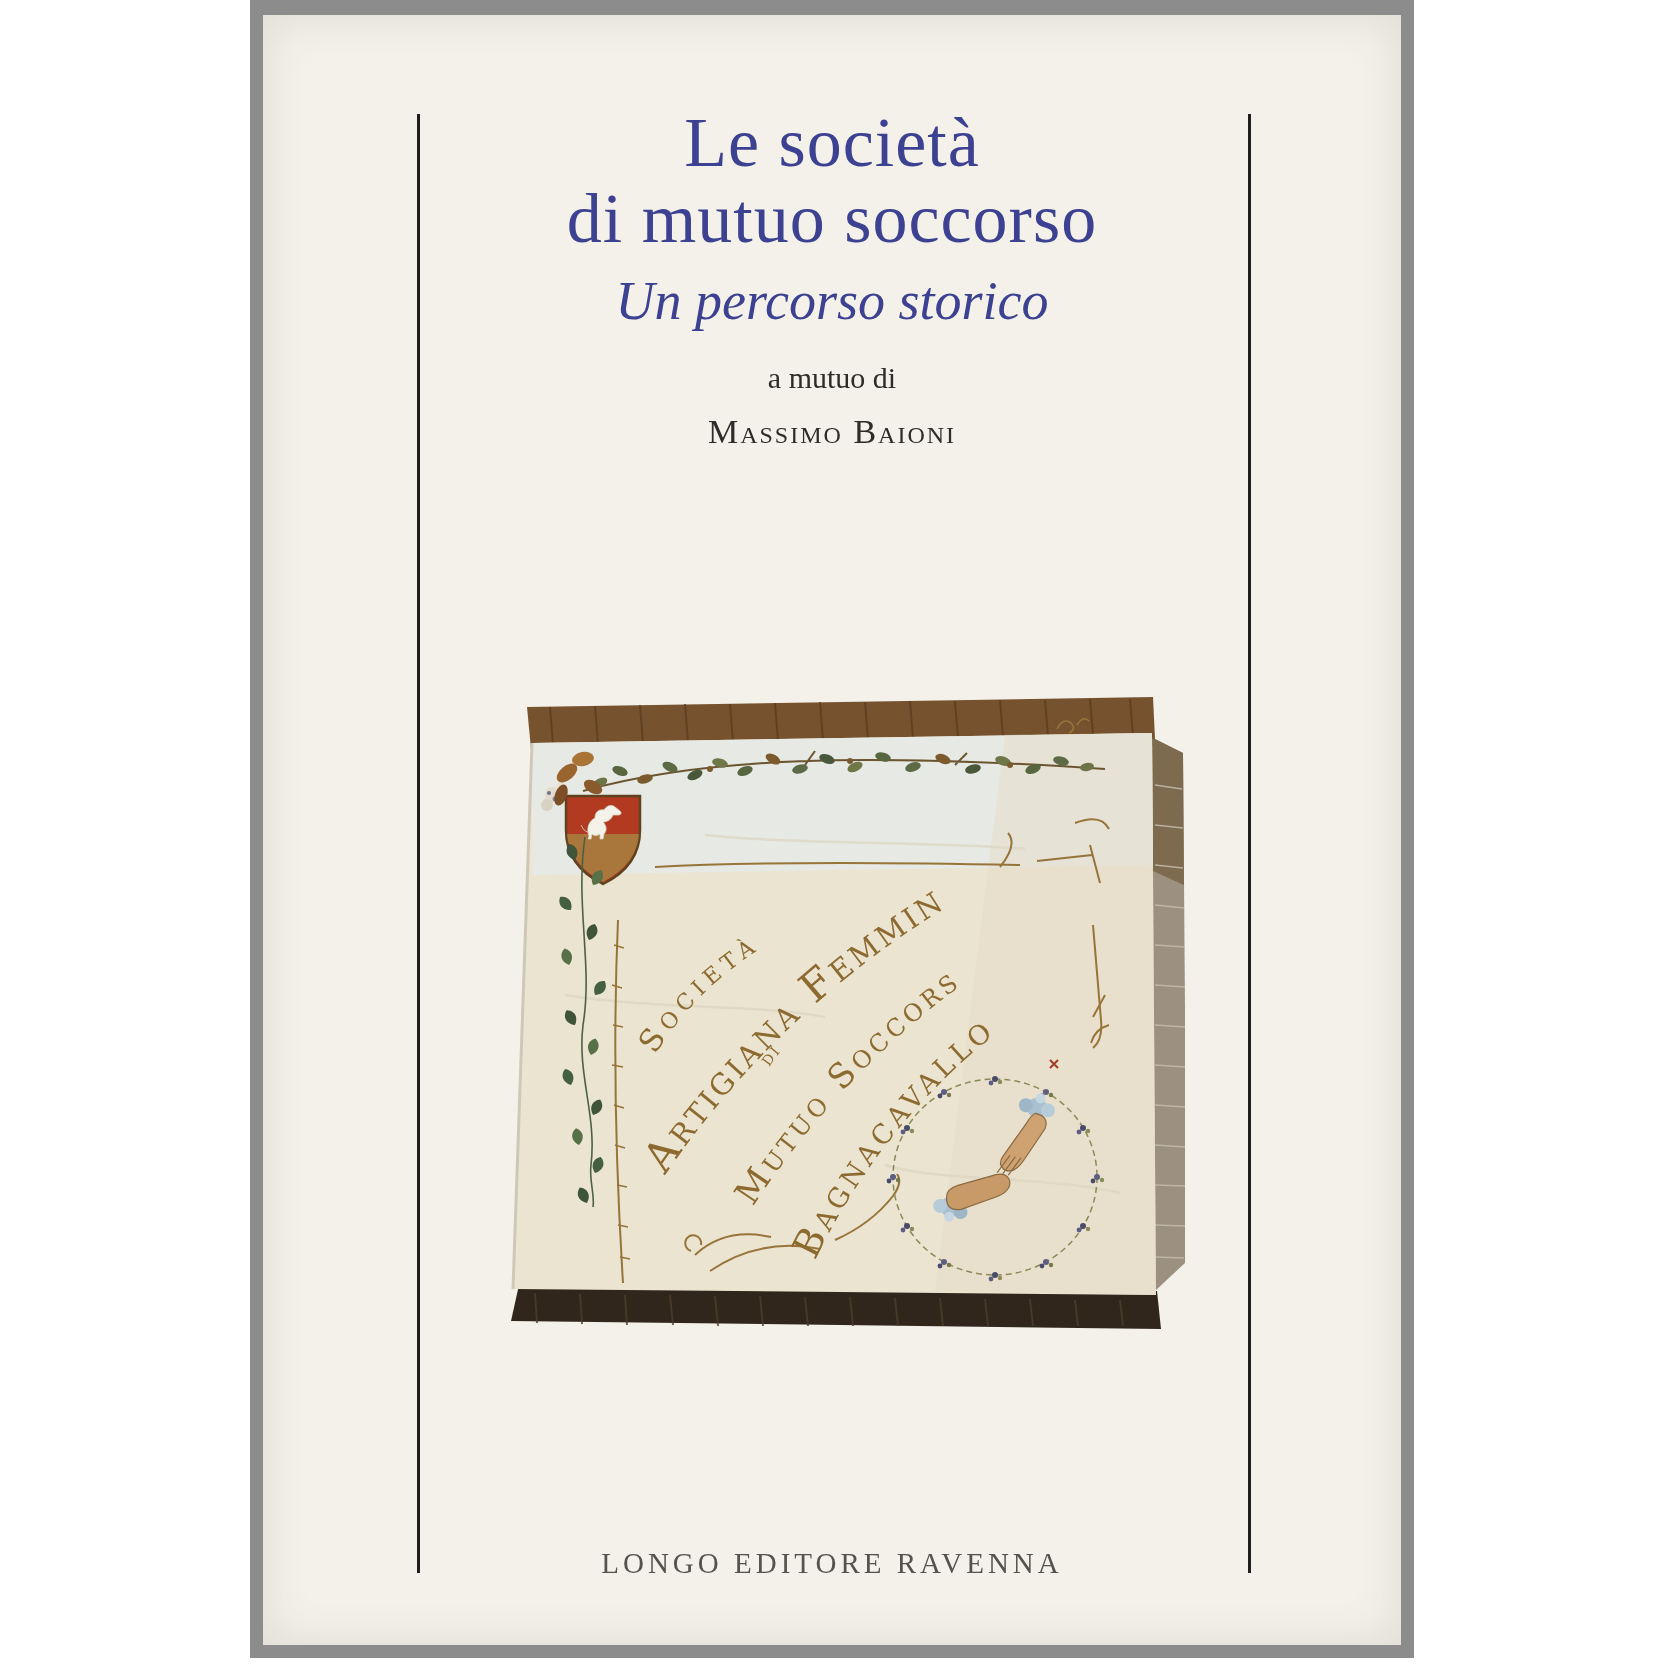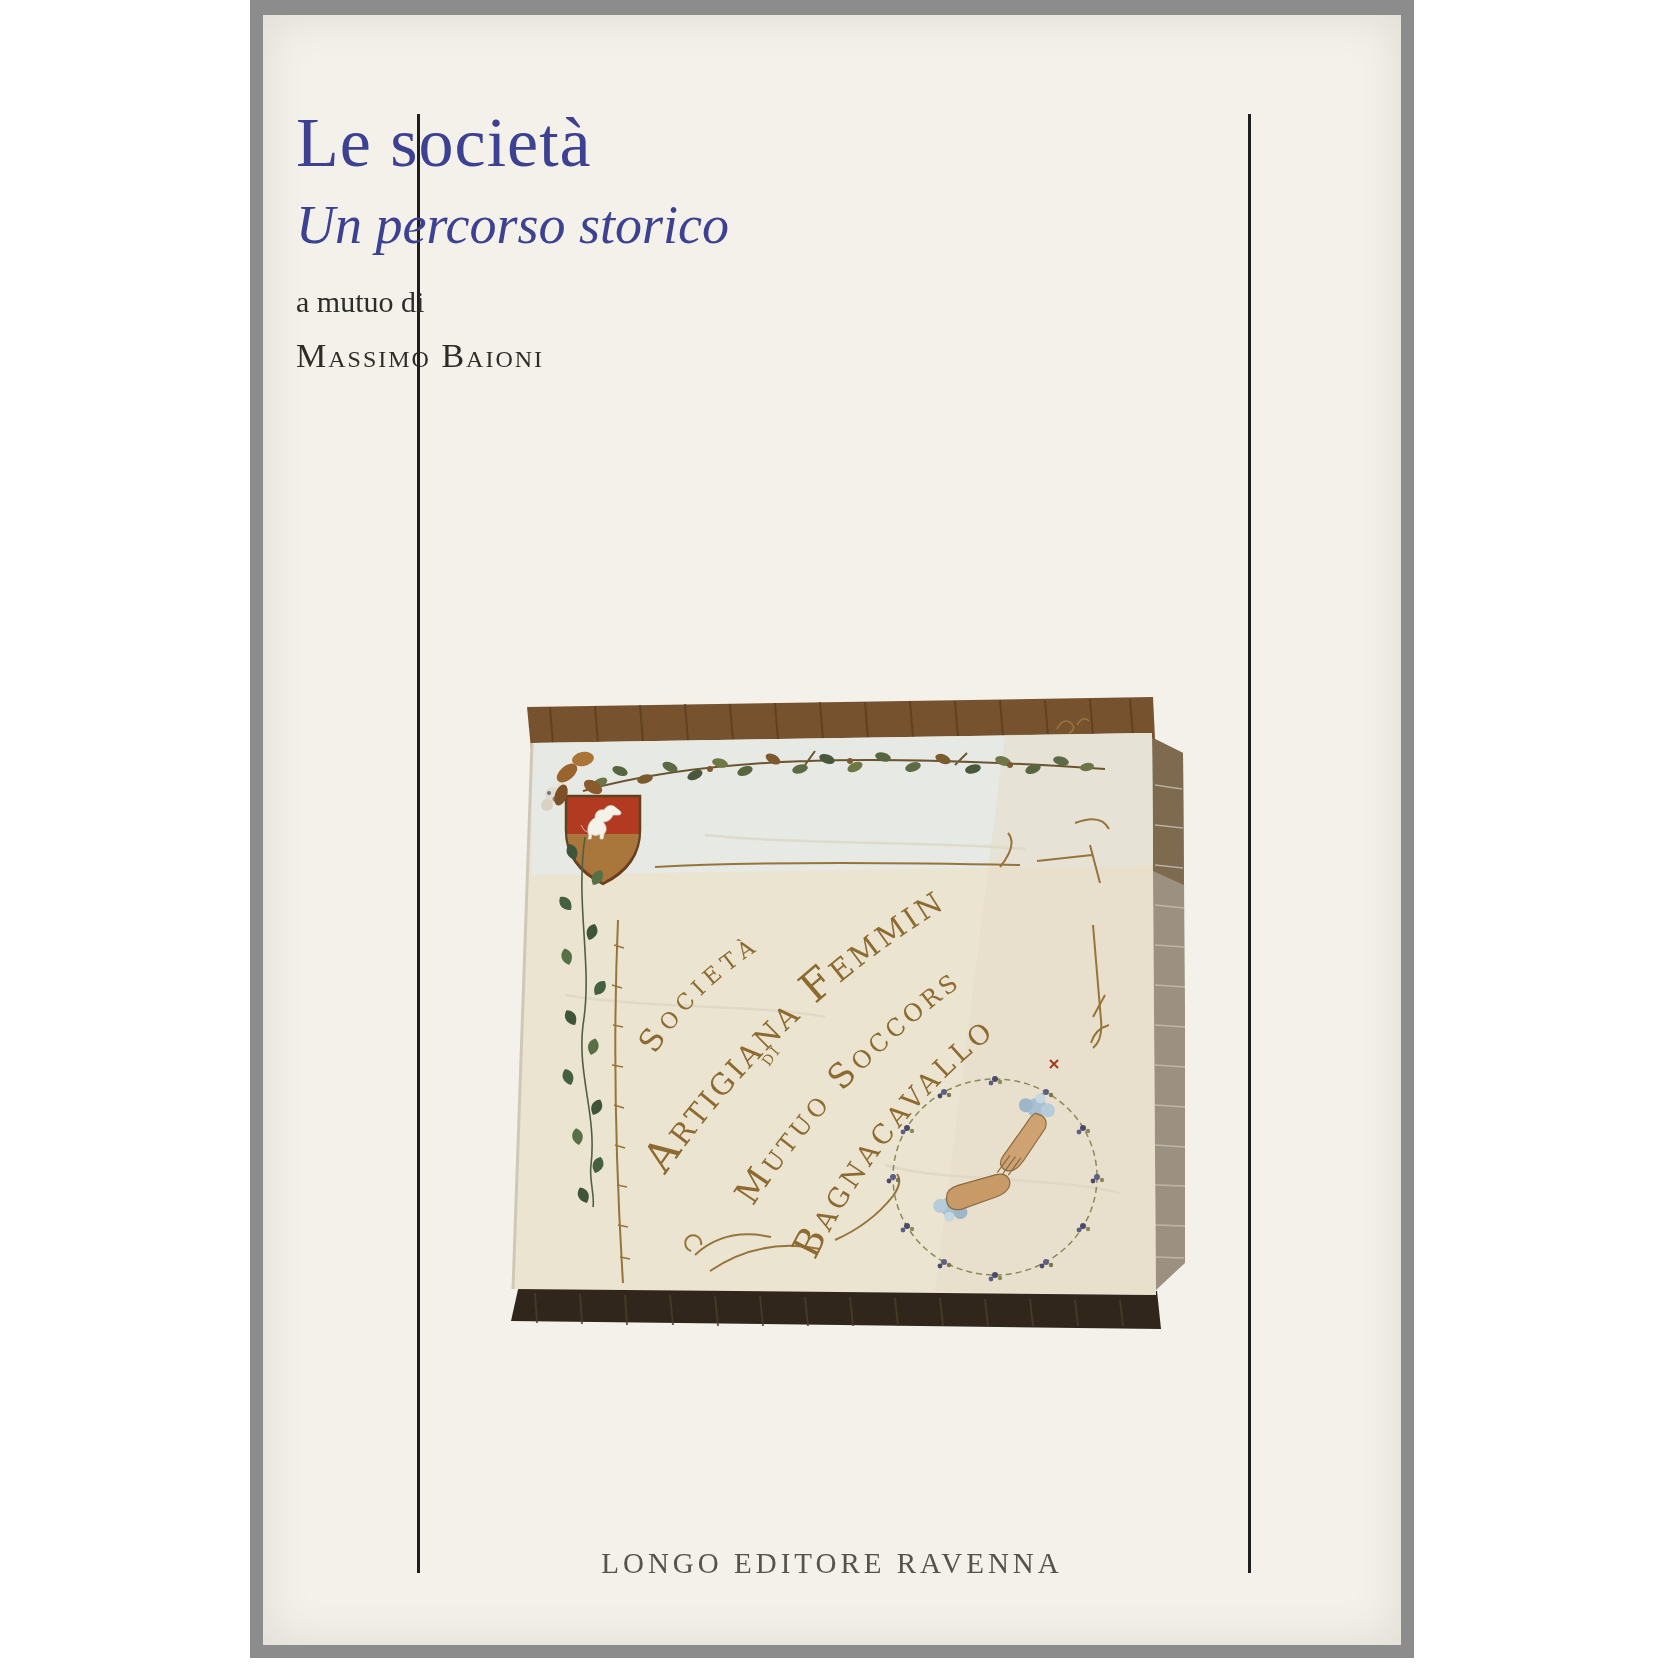--- a/index.html
+++ b/index.html
@@ -12,21 +12,21 @@
     box-sizing:border-box;background:#8c8c8c;
     border:13px solid #8c8c8c;border-top-width:15px;
   }
   .cover{
     position:relative;width:1138px;height:1630px;background:#f3f1ea;
     box-shadow:inset 0 0 46px rgba(90,85,70,.14);
   }
   .rule{position:absolute;top:99px;width:3px;height:1459px;background:#1e1e1e;}
   .rule-left{left:154px;}
   .rule-right{left:985px;}
-  .title-block{position:absolute;top:90px;left:0;width:100%;color:#3d4191;padding-left:33px;}
+  .title-block{position:absolute;top:90px;left:0;width:100%;text-align:center;color:#3d4191;}
   .title-line{font-size:70px;line-height:76px;letter-spacing:1px;}
   .subtitle{font-size:54px;line-height:60px;margin-top:14px;font-style:italic;}
   .byline-prefix{font-size:30px;line-height:34px;margin-top:30px;color:#2e2c29;}
   .byline-name{font-size:34px;line-height:38px;margin-top:18px;color:#2e2c29;
     font-variant:small-caps;letter-spacing:2px;}
   .publisher{
     position:absolute;top:1532px;left:0;width:100%;text-align:center;
     font-size:29px;letter-spacing:4px;color:#55534d;
   }
   .banner{position:absolute;left:242px;top:680px;width:680px;height:640px;}
@@ -41,20 +41,21 @@
 <body>
 
 <div class="photo">
   <div class="cover">
 
     <div class="rule rule-left"></div>
     <div class="rule rule-right"></div>
 
     <div class="title-block">
       <div class="title-line">Le società</div>
+      <div class="title-line">di mutuo soccorso</div>
       <div class="subtitle">Un percorso storico</div>
       <div class="byline-prefix">a mutuo di</div>
       <div class="byline-name">Massimo Baioni</div>
     </div>
 
     <svg class="banner" viewBox="0 0 680 640" xmlns="http://www.w3.org/2000/svg">
       <defs>
         <path id="p-arc0" d="M150,360 Q198,282 280,240" fill="none"></path>
         <path id="p-arc1" d="M160,480 Q268,322 432,218" fill="none"></path>
         <path id="p-arc2" d="M264,372 Q276,354 292,340" fill="none"></path>

